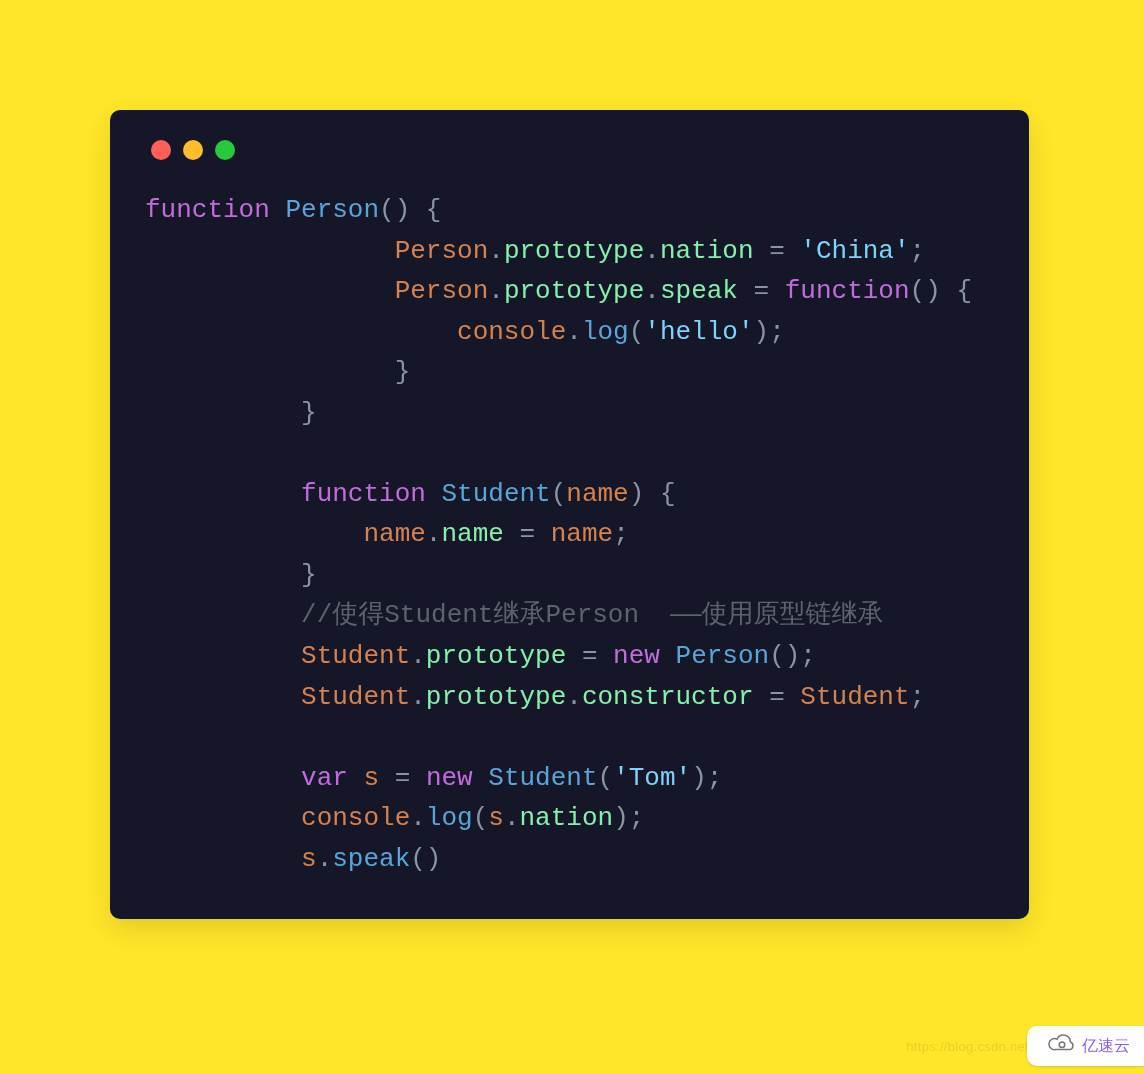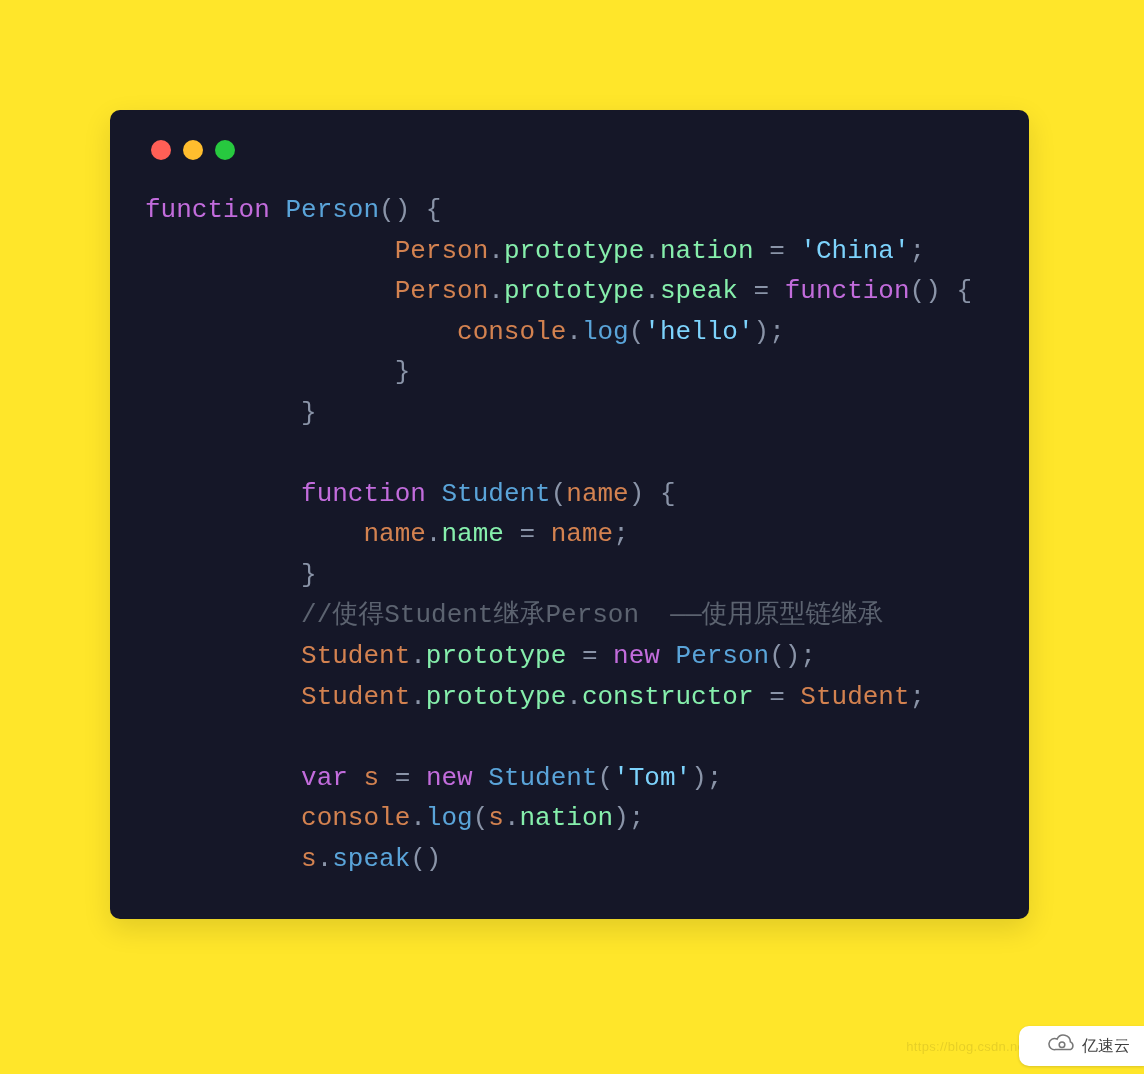--- a/index.html
+++ b/index.html
@@ -39,24 +39,24 @@
   .c-punc   { color:#8a94a8; }
   .c-var    { color:#d38250; }
   .c-name   { color:#d38250; }
   .c-com    { color:#5c6370;margin-top:47px; }
   .c-new    { color:#c26cdc;text-align:right; }
 
   .watermark { position:absolute; right:100px; bottom:20px; color:rgba(0,0,0,.10); font-size:13px; font-family:sans-serif; letter-spacing:.3px;}
   .badge {
     position:absolute; right:0; bottom:8px;
     background:#fff; border-radius:10px 0 0 10px;
-    padding:8px 14px 8px 29px;
+    padding:8px 14px 8px 21px;
     box-shadow:0 1px 3px rgba(0,0,0,.15);
     display:flex; align-items:center; gap:6px;
-    font-family:sans-serif; font-size:16px; color:#404040;
+    font-family:sans-serif; font-size:16px; color:#8b5cf6;
   }
   .badge svg { width:28px; height:20px; }
 </style>
 </head>
 <body>
 
 <div class="window">
   <div class="traffic">
     <div class="dot red"></div>
     <div class="dot yellow"></div>

